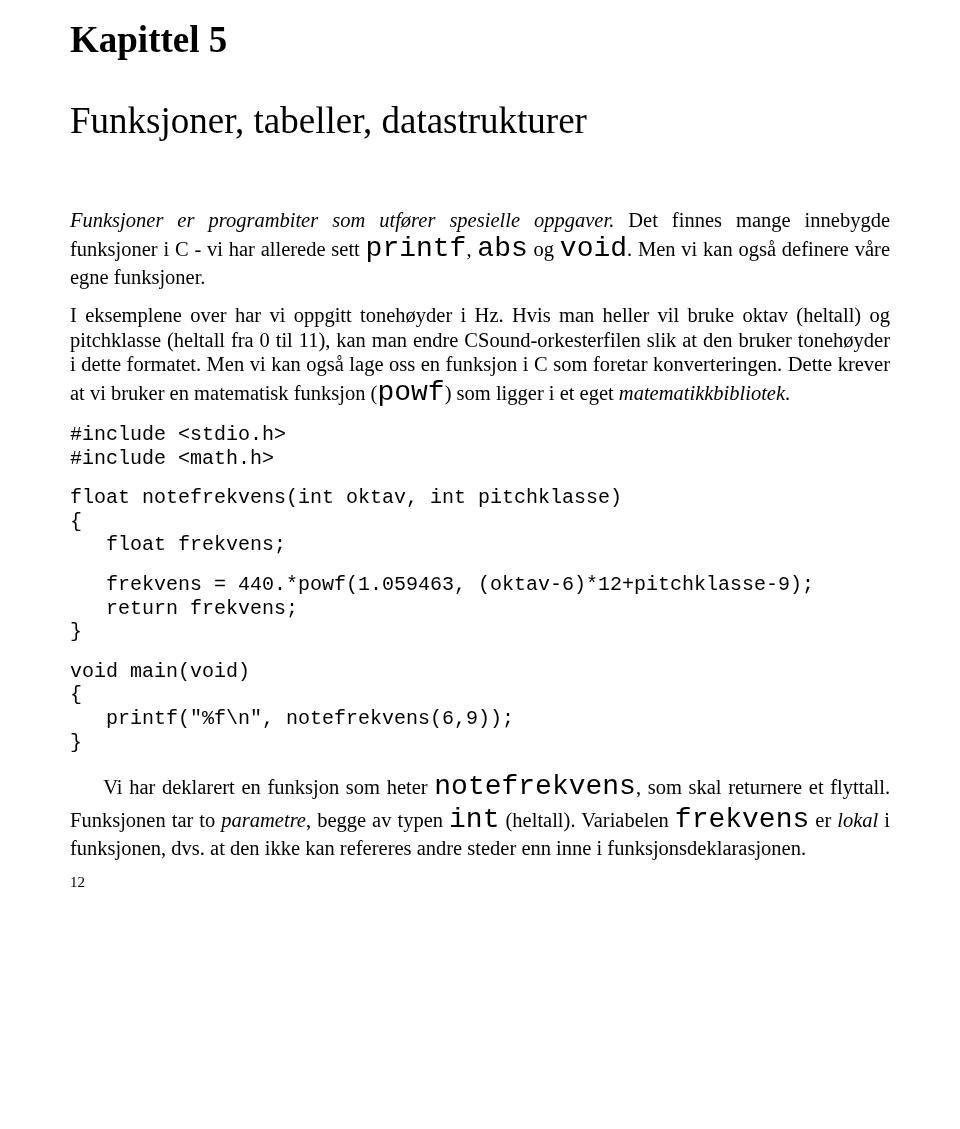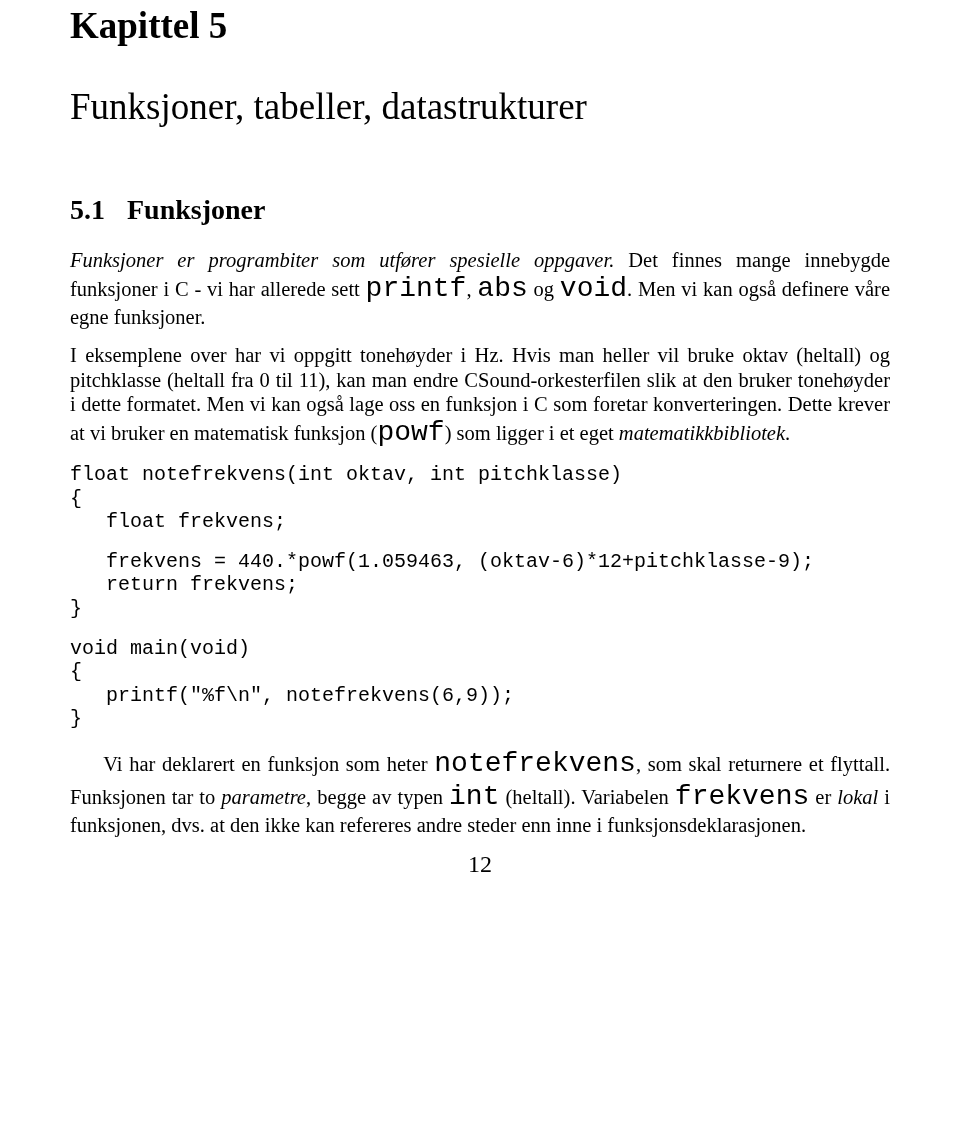--- a/index.html
+++ b/index.html
@@ -6,21 +6,21 @@
       margin: 0;
       padding: 0;
       background: #fff;
       font-family: 'Times New Roman', Times, serif;
       color: #000;
     }
     .page {
       width: 960px;
       min-height: 1129px;
       box-sizing: border-box;
-      padding: 4px 70px 15px 70px;
+      padding: 18px 70px 15px 70px;
       position: relative;
     }
     .chapter-label {
       font-size: 37px;
       font-weight: bold;
       margin-top: 0;
       margin-bottom: 38px;
     }
     .chapter-title {
       font-size: 37px;
@@ -59,46 +59,46 @@
       font-size: 20px;
       line-height: 1.18;
       white-space: pre;
       margin: 0;
     }
     pre.nomb { margin-bottom: 8px; }
     .code-section {
       margin-bottom: 16px;
     }
     .page-number {
-      text-align: center;
-      font-size: 24px;
+      font-size: 15px;
     }
   </style>
 </head>
 <body>
 
 <div class="page">
 
   <div class="chapter-label">Kapittel 5</div>
 
   <div class="chapter-title">Funksjoner, tabeller, datastrukturer</div>
 
-  <div class="section-title">
-    <span class="section-num">5.1</span><span>Funksjoner</span>
-  </div>
 
   <p>
     <span class="italic">Funksjoner er programbiter som utfører spesielle oppgaver.</span><span> Det finnes mange innebygde funksjoner i C - vi har allerede sett </span><span class="code-inline">printf</span><span>, </span><span class="code-inline">abs</span><span> og </span><span class="code-inline">void</span><span>. Men vi kan også definere våre egne funksjoner.</span>
   </p>
 
 
   <p>
     <span>I eksemplene over har vi oppgitt tonehøyder i Hz. Hvis man heller vil bruke oktav (heltall) og pitchklasse (heltall fra 0 til 11), kan man endre CSound-orkesterfilen slik at den bruker tonehøyder i dette formatet. Men vi kan også lage oss en funksjon i C som foretar konverteringen. Dette krever at vi bruker en matematisk funksjon (</span><span class="code-inline">powf</span><span>) som ligger i et eget </span><span class="italic">matematikkbibliotek</span><span>.</span>
   </p>
 
+  <div class="code-section">
+    <pre class="code-block">#include &lt;stdio.h&gt;
+#include &lt;math.h&gt;</pre>
+  </div>
 
   <div class="code-section">
     <pre class="code-block">float notefrekvens(int oktav, int pitchklasse)
 {
    float frekvens;</pre>
   </div>
 
   <div class="code-section">
     <pre class="code-block">   frekvens = 440.*powf(1.059463, (oktav-6)*12+pitchklasse-9);
    return frekvens;

